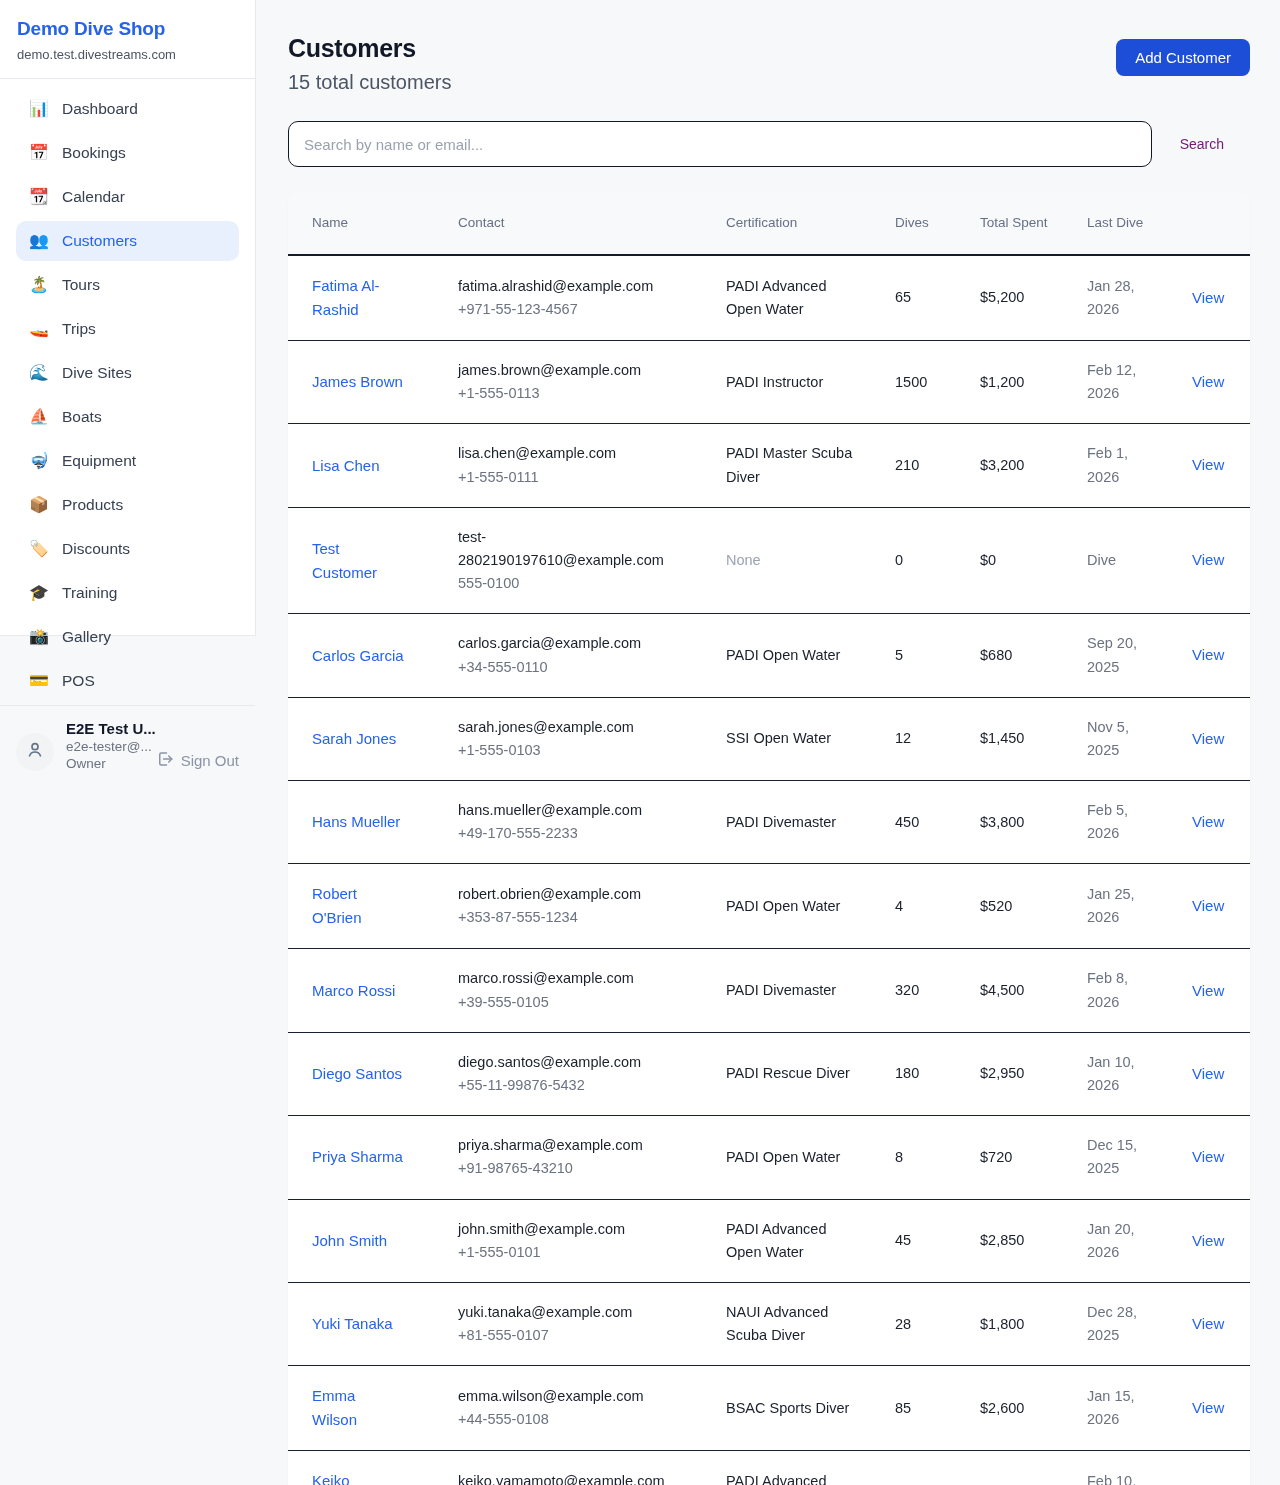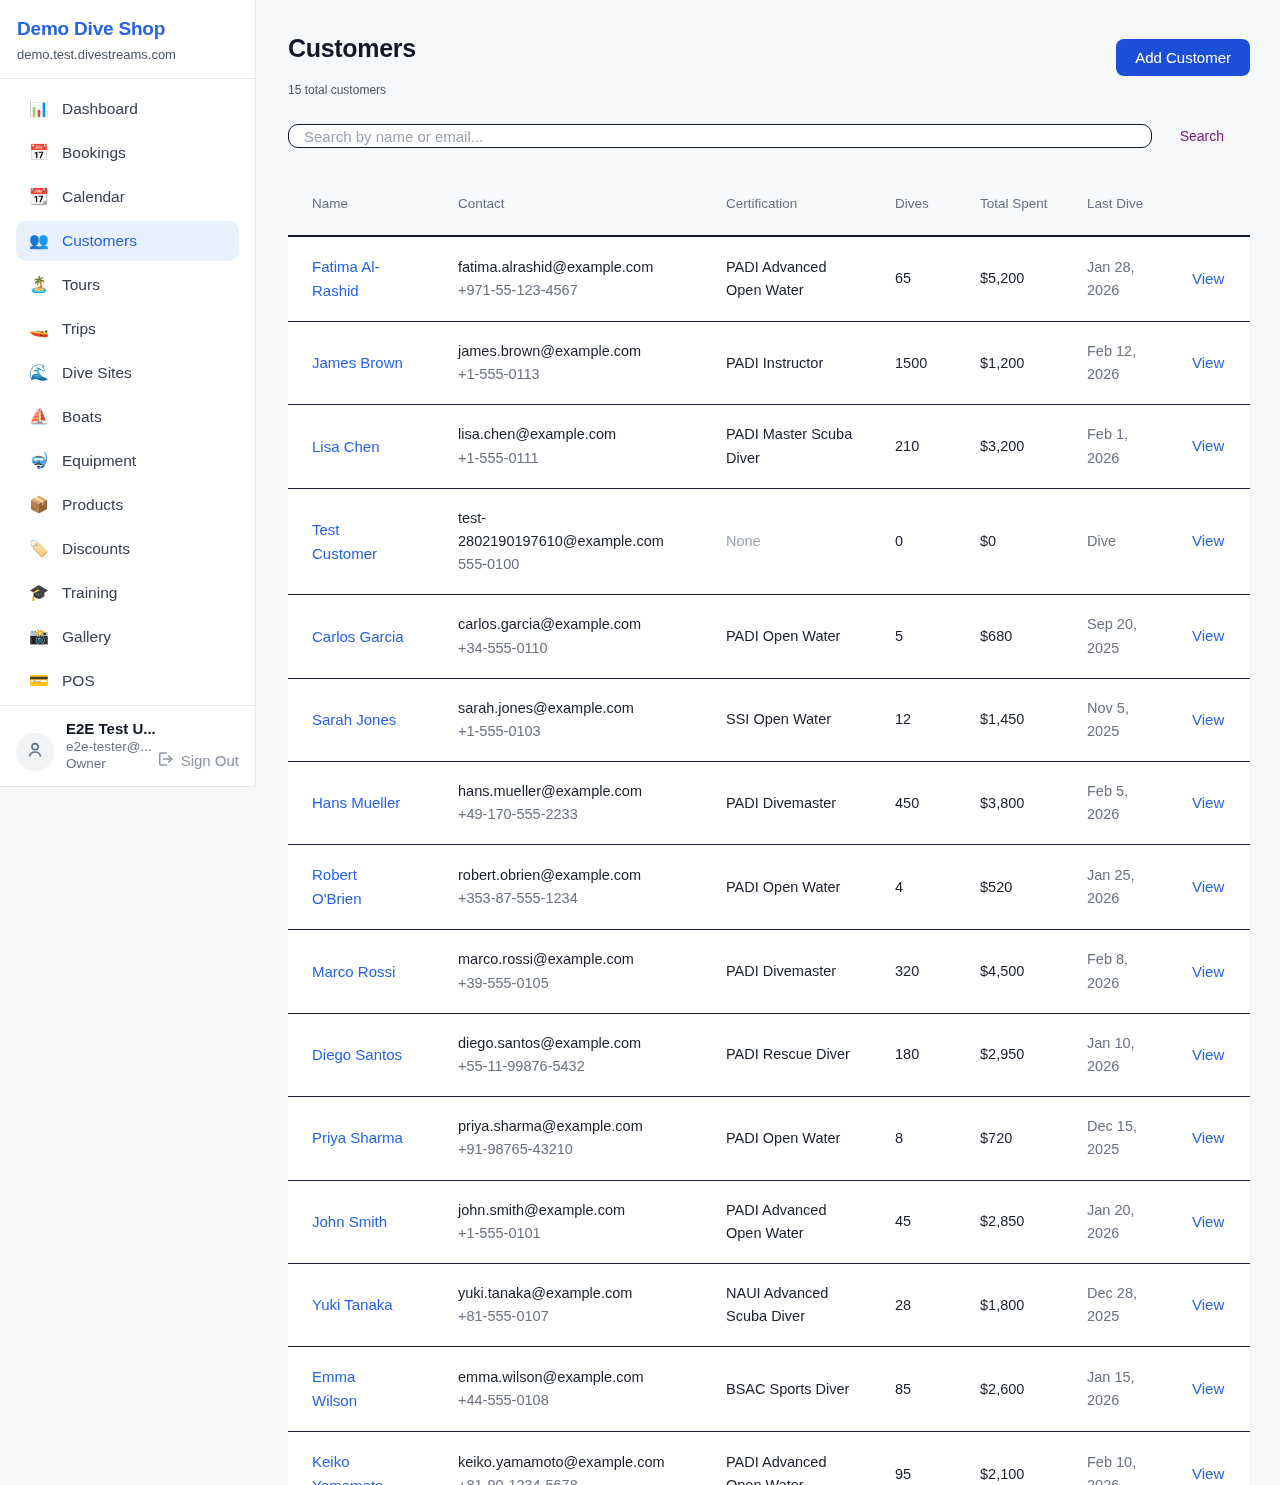--- a/index.html
+++ b/index.html
@@ -10,21 +10,21 @@
     color: #1a202c;
     overflow: hidden;
     display: flex;
     align-items: flex-start;
   }
 
   
   .sidebar {
     width: 256px;
     min-width: 256px;
-    height: 787px;
+    height: 636px;
     background: #ffffff;
     border-right: 1px solid #e7e9ee;
     border-bottom: 1px solid #e7e9ee;
     display: flex;
     flex-direction: column;
   }
   .brand {
     padding: 18px 16px 16px 17px;
     border-bottom: 1px solid #e7e9ee;
   }
@@ -122,22 +122,22 @@
     align-items: flex-start;
     justify-content: space-between;
   }
   .page-title {
     font-size: 25px;
     font-weight: 700;
     color: #111827;
     letter-spacing: -0.3px;
   }
   .page-subtitle {
-    margin-top: 20px;
-    font-size: 12px;
+    margin-top: 8px;
+    font-size: 20px;
     color: #4b5563;
   }
   .primary-btn {
     background: #1d4ed8;
     color: #ffffff;
     border: none;
     border-radius: 8px;
     font-family: inherit;
     font-size: 15px;
     font-weight: 500;
@@ -145,21 +145,21 @@
     margin-top: 5px;
     cursor: pointer;
   }
   .search-row {
     margin-top: 27px;
     display: flex;
     align-items: center;
   }
   .search-input {
     flex: 1;
-    height: 24px;
+    height: 46px;
     border: 1px solid #111827;
     border-radius: 10px;
     background: #ffffff;
     padding: 0 15px;
     font-family: inherit;
     font-size: 15px;
     color: #111827;
     outline: none;
   }
   .search-input::placeholder { color: #9aa2af; }

